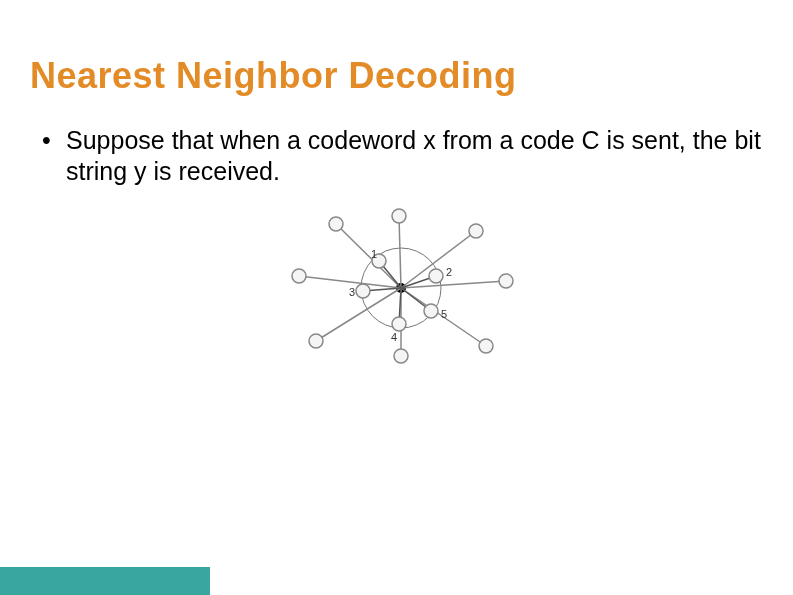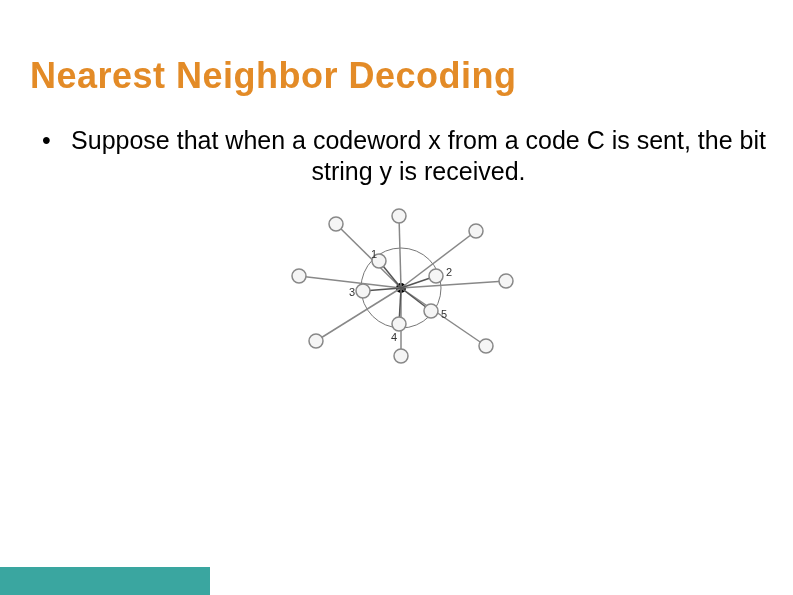--- a/index.html
+++ b/index.html
@@ -20,21 +20,20 @@
   .title {
     color: #e38b27;
     font-size: 36px;
     font-weight: bold;
     margin-bottom: 28px;
     letter-spacing: 0.5px;
   }
   .bullets {
     list-style: none;
     padding-left: 8px;
-    text-align: center;
   }
   .bullets li {
     position: relative;
     padding-left: 28px;
     font-size: 25px;
     color: #000000;
     line-height: 1.25;
     margin-bottom: 2px;
   }
   .bullets li::before {

